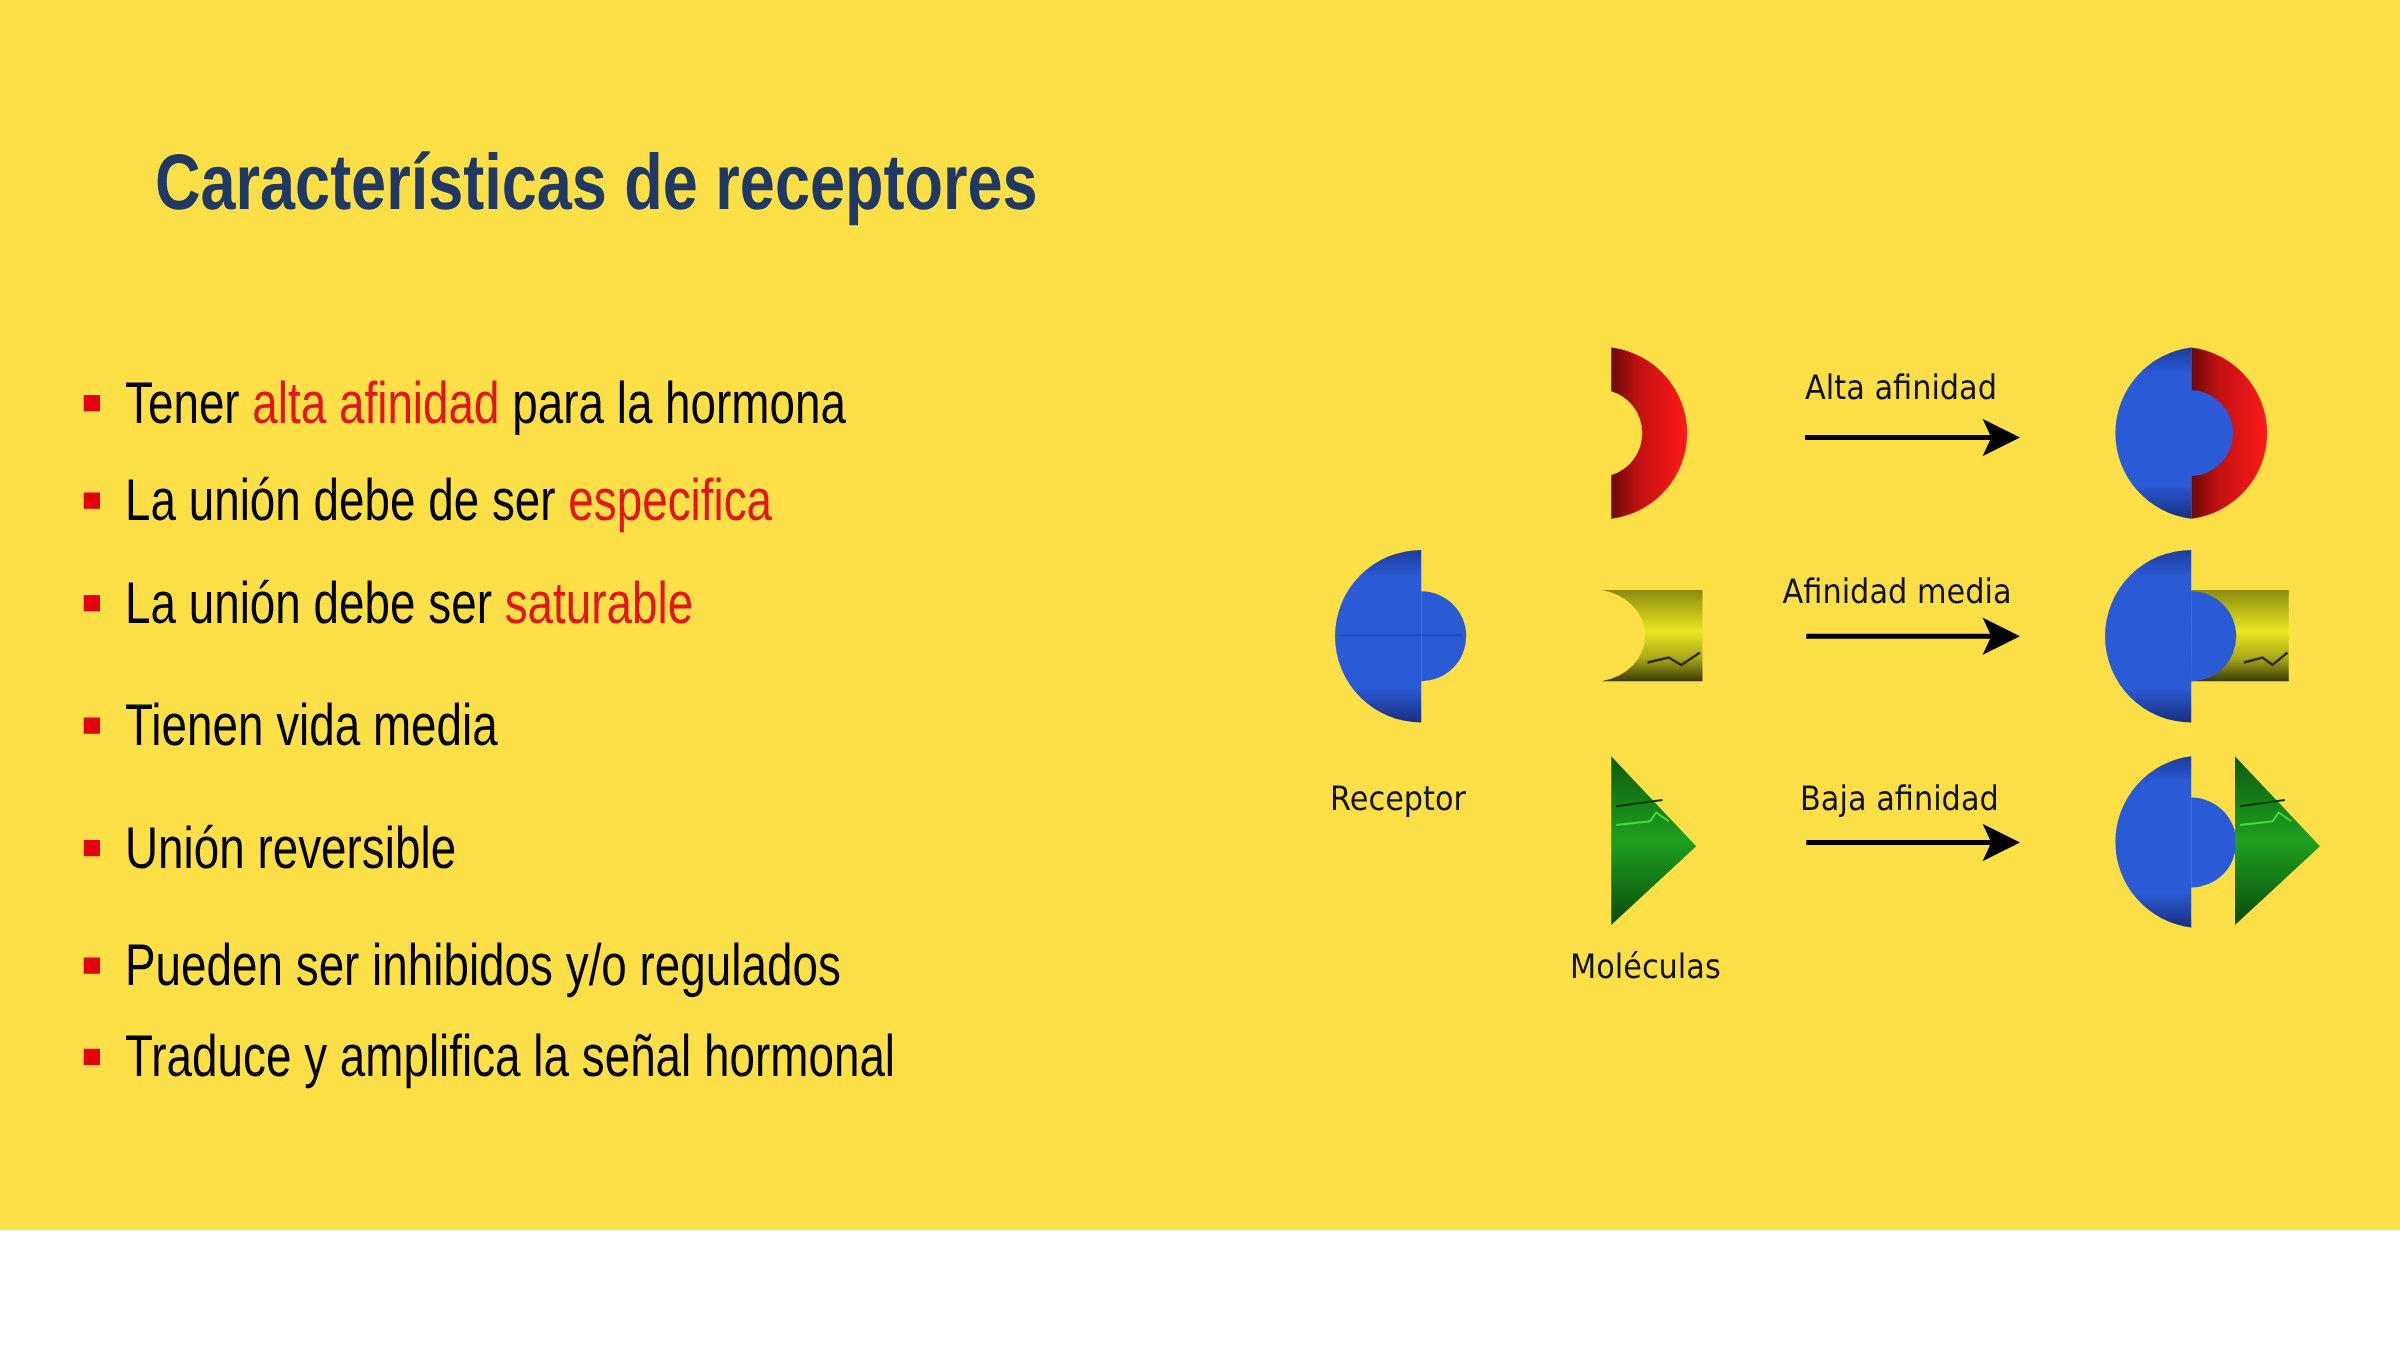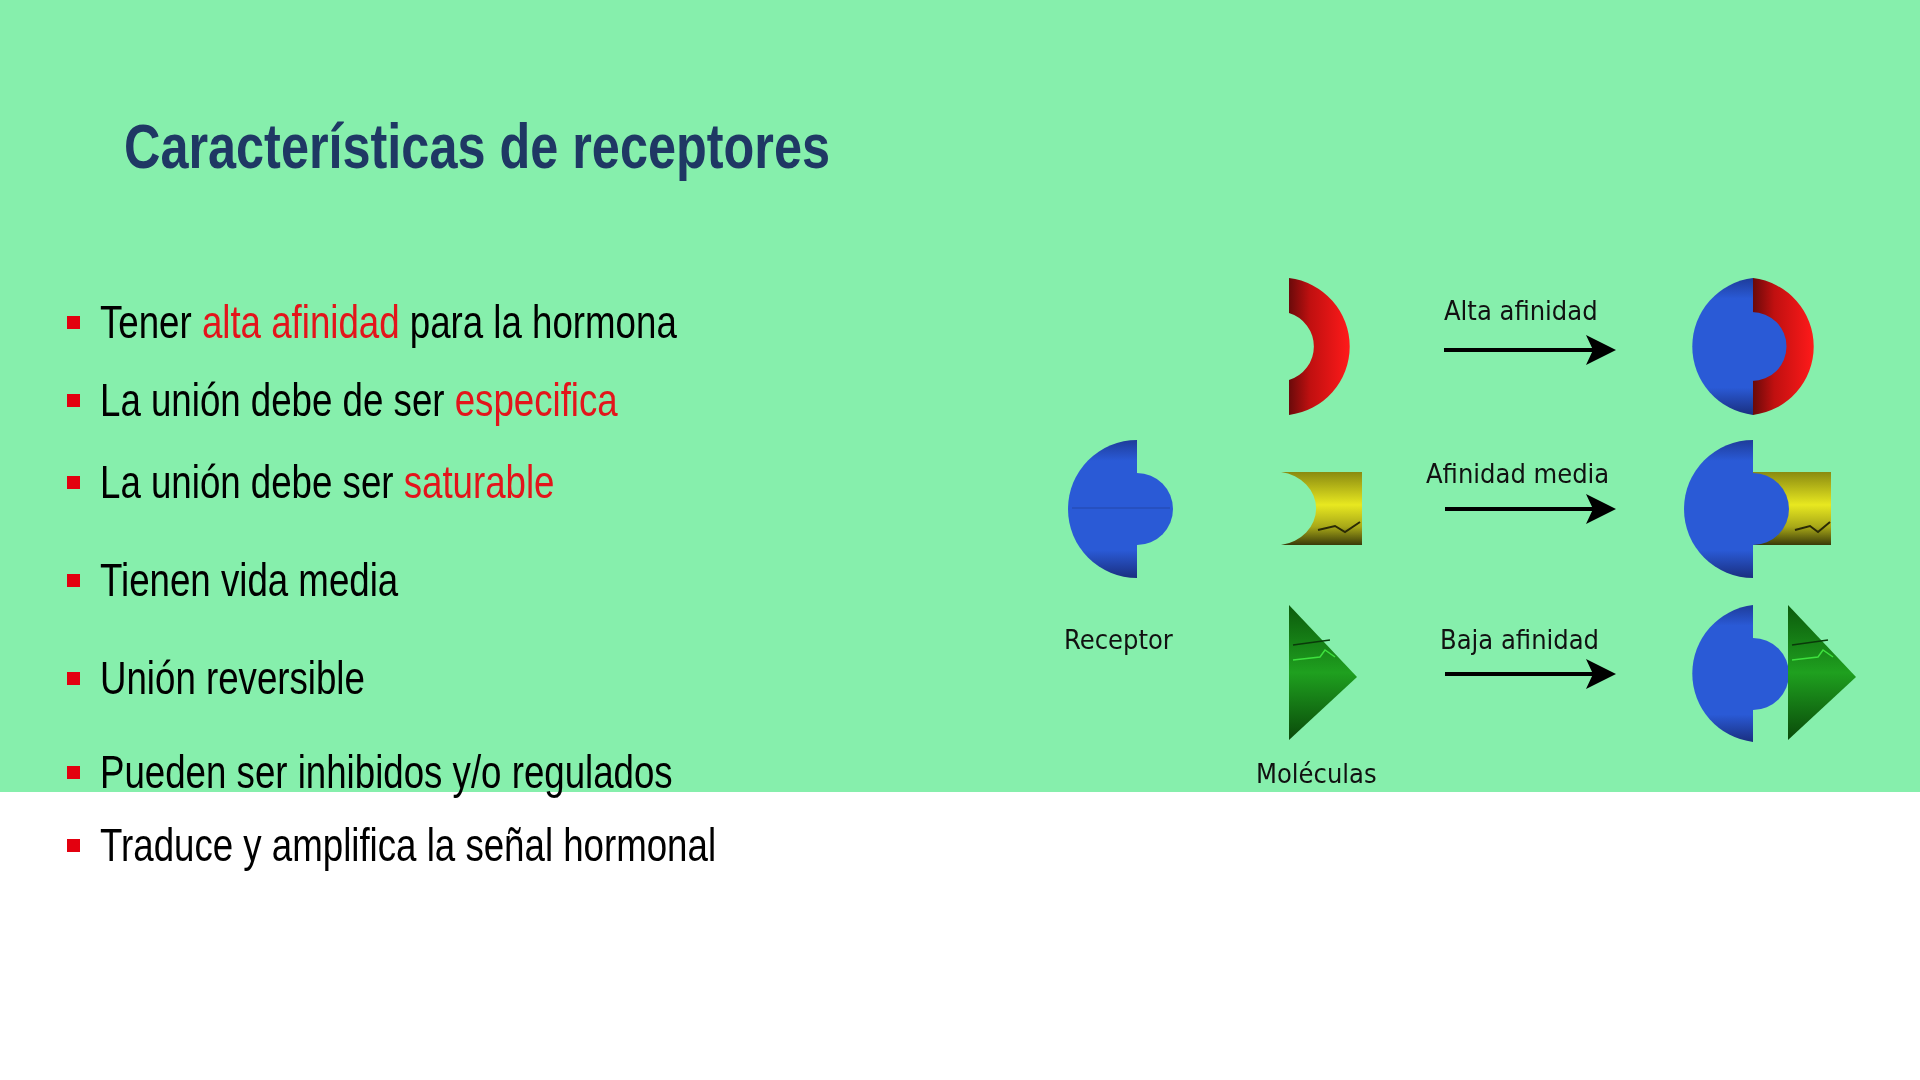--- a/index.html
+++ b/index.html
@@ -6,22 +6,22 @@
       margin: 0;
       padding: 0;
       width: 1920px;
       height: 1080px;
       background: #ffffff;
       overflow: hidden;
     }
     .slide {
       position: relative;
       width: 1920px;
-      height: 792px;
-      background: #86efac;
+      height: 984px;
+      background: #fde047;
     }
     .title {
       position: absolute;
       left: 124px;
       top: 108px;
       margin: 0;
       font-family: "Liberation Sans", sans-serif;
       font-weight: bold;
       font-size: 63px;
       line-height: 76px;

